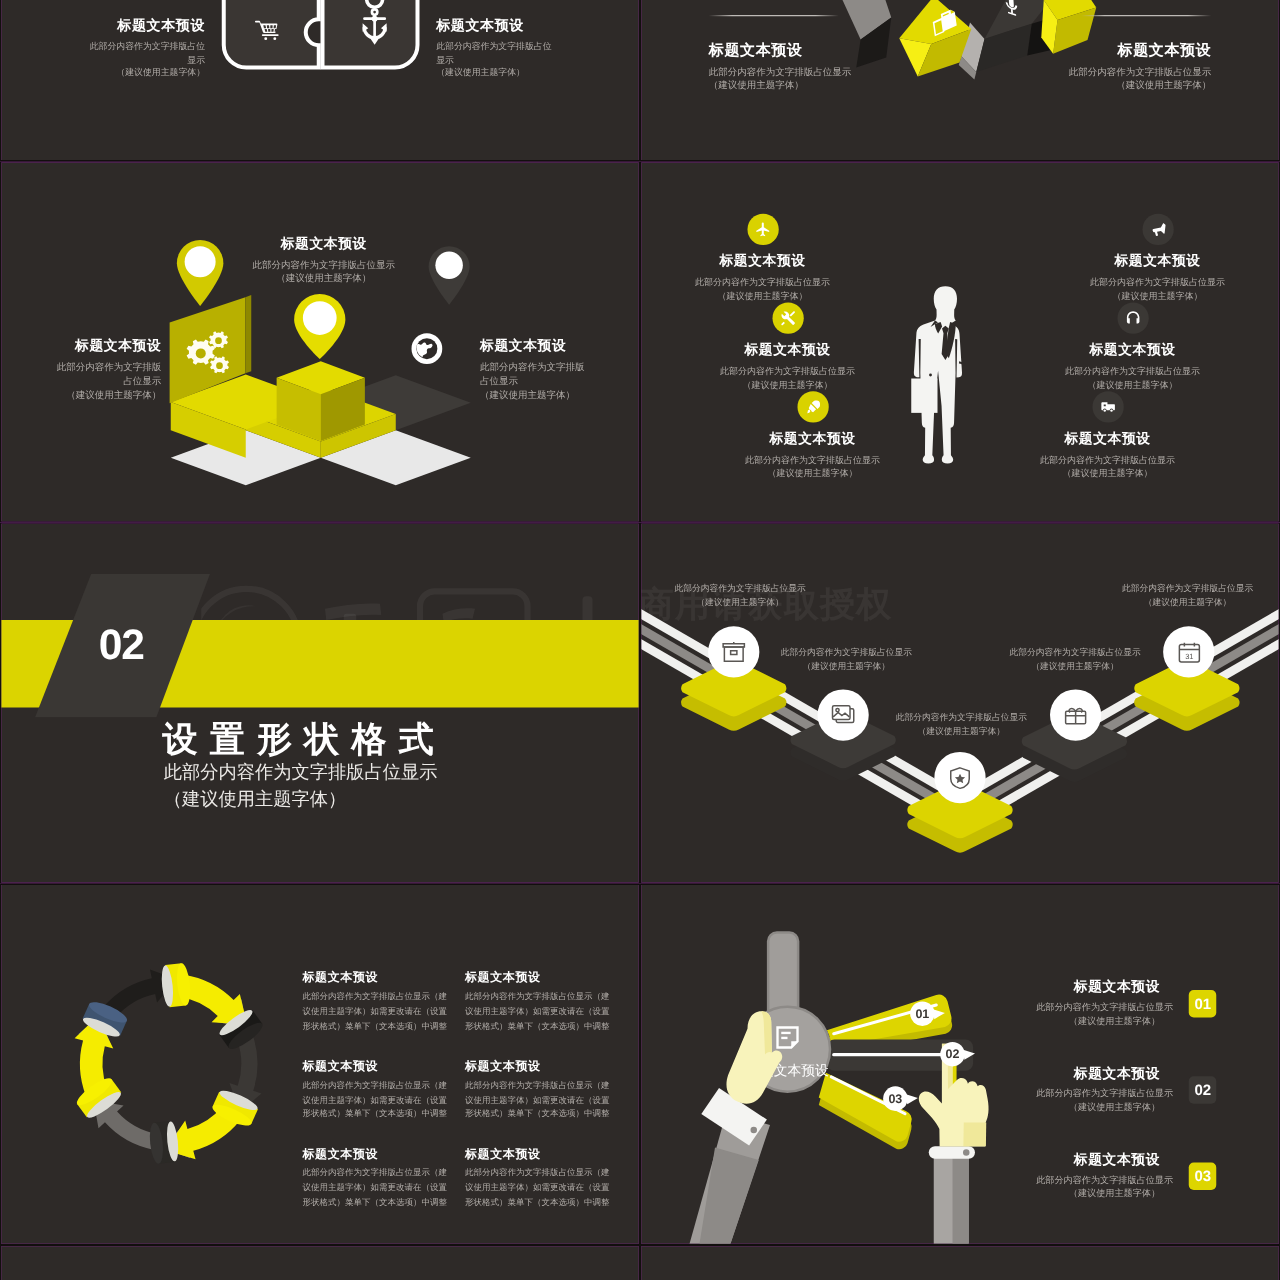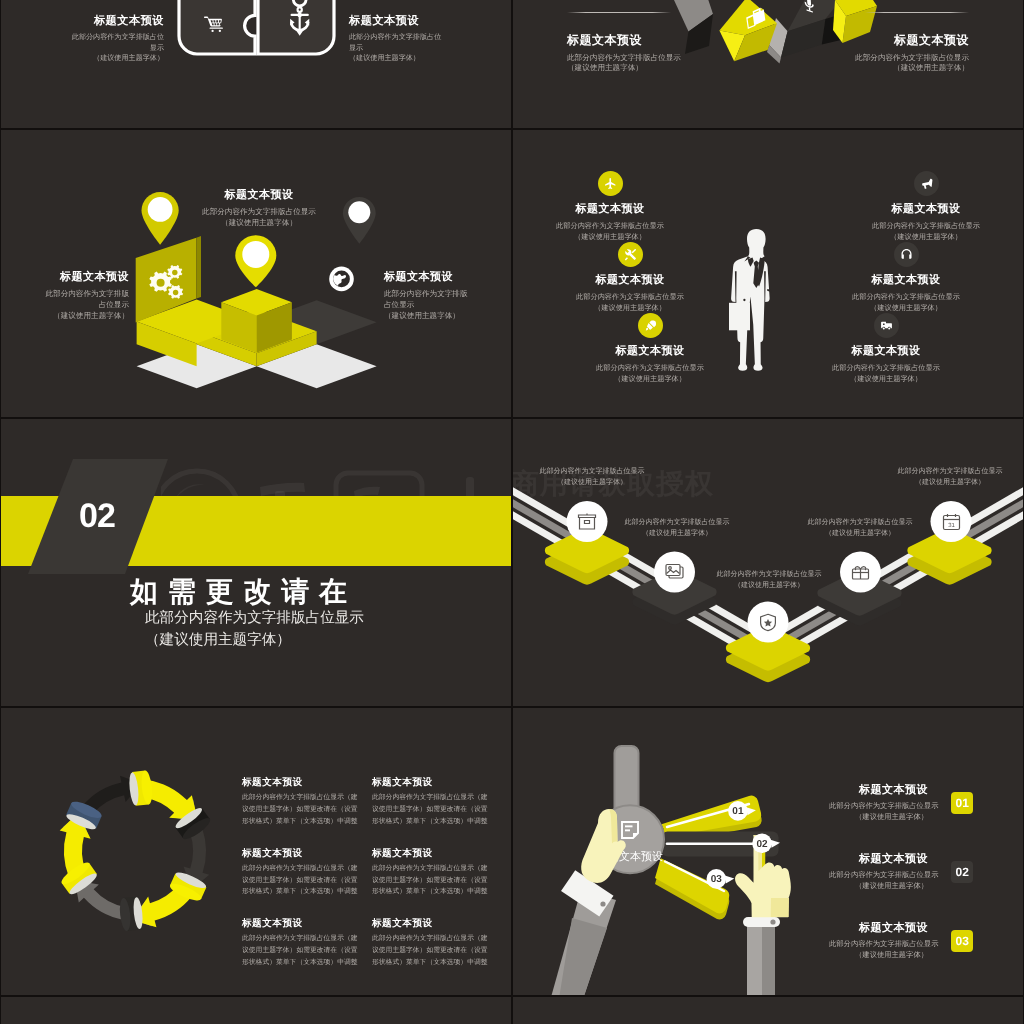--- a/index.html
+++ b/index.html
@@ -66,21 +66,21 @@
   .s4-item.i5{left:278px;top:214px;}
 
   
   .s5-band{position:absolute;left:0;top:77px;width:510px;height:70px;background:#dbd400;}
   .s5-para{position:absolute;left:27px;top:40px;width:140px;height:115px;
            background:#3a3734;clip-path:polygon(45px 0, 140px 0, 97px 115px, 0 115px);}
   .s5-num{position:absolute;left:78px;top:80px;color:#ffffff;font-weight:bold;
           font-size:34px;letter-spacing:-1px;line-height:1;}
   .s5-head{position:absolute;left:129px;top:155px;color:#ffffff;font-weight:bold;
            font-size:28px;letter-spacing:9.8px;}
-  .s5-sub{position:absolute;left:144px;top:188px;width:224px;color:#eceae7;
+  .s5-sub{position:absolute;left:130px;top:188px;width:224px;color:#eceae7;
           font-size:14.6px;line-height:1.52;}
   .s5-wm{position:absolute;left:160px;top:48px;}
 
   
   .s6-svg{position:absolute;left:0;top:0;}
   .s6-txt{position:absolute;width:114px;}
   .s6-txt .t-body{font-size:7px;line-height:1.55;color:#b3aeaa;}
   .s6-txt.t0{left:22px;top:48px;}
   .s6-txt.t1{left:107px;top:99px;}
   .s6-txt.t2{left:199px;top:151px;}
@@ -420,21 +420,21 @@
         <path d="M200 32 l28 13 l-4 8 l-26 -13 z"></path>
         <rect x="196" y="58" width="44" height="7" rx="3"></rect>
         <rect x="196" y="70" width="44" height="7" rx="3"></rect>
       </g>
       <rect x="305" y="10" width="8" height="78" rx="3" fill="#ffffff" fill-opacity="0.055"></rect>
     </svg>
   </div>
   <div class="s5-band"></div>
   <div class="s5-para"></div>
   <div class="s5-num">02</div>
-  <div class="s5-head">如需更改请在</div>
+  <div class="s5-head">设置形状格式</div>
   <div class="s5-sub">此部分内容作为文字排版占位显示（建议使用主题字体）</div>
 </div>
 
 <div class="slide c1 r2">
   <svg class="s6-svg" width="510" height="287" viewBox="0 0 510 287">
     <defs>
       <path id="iso-pad" d="M-4 -21.5 a8 8 0 0 1 8 0 L41 -3.2 a5.5 5.5 0 0 1 0 6.4 L4 21.5 a8 8 0 0 1 -8 0 L-41 3.2 a5.5 5.5 0 0 1 0 -6.4 Z"></path>
     </defs>
 
     <g stroke-linecap="butt">

